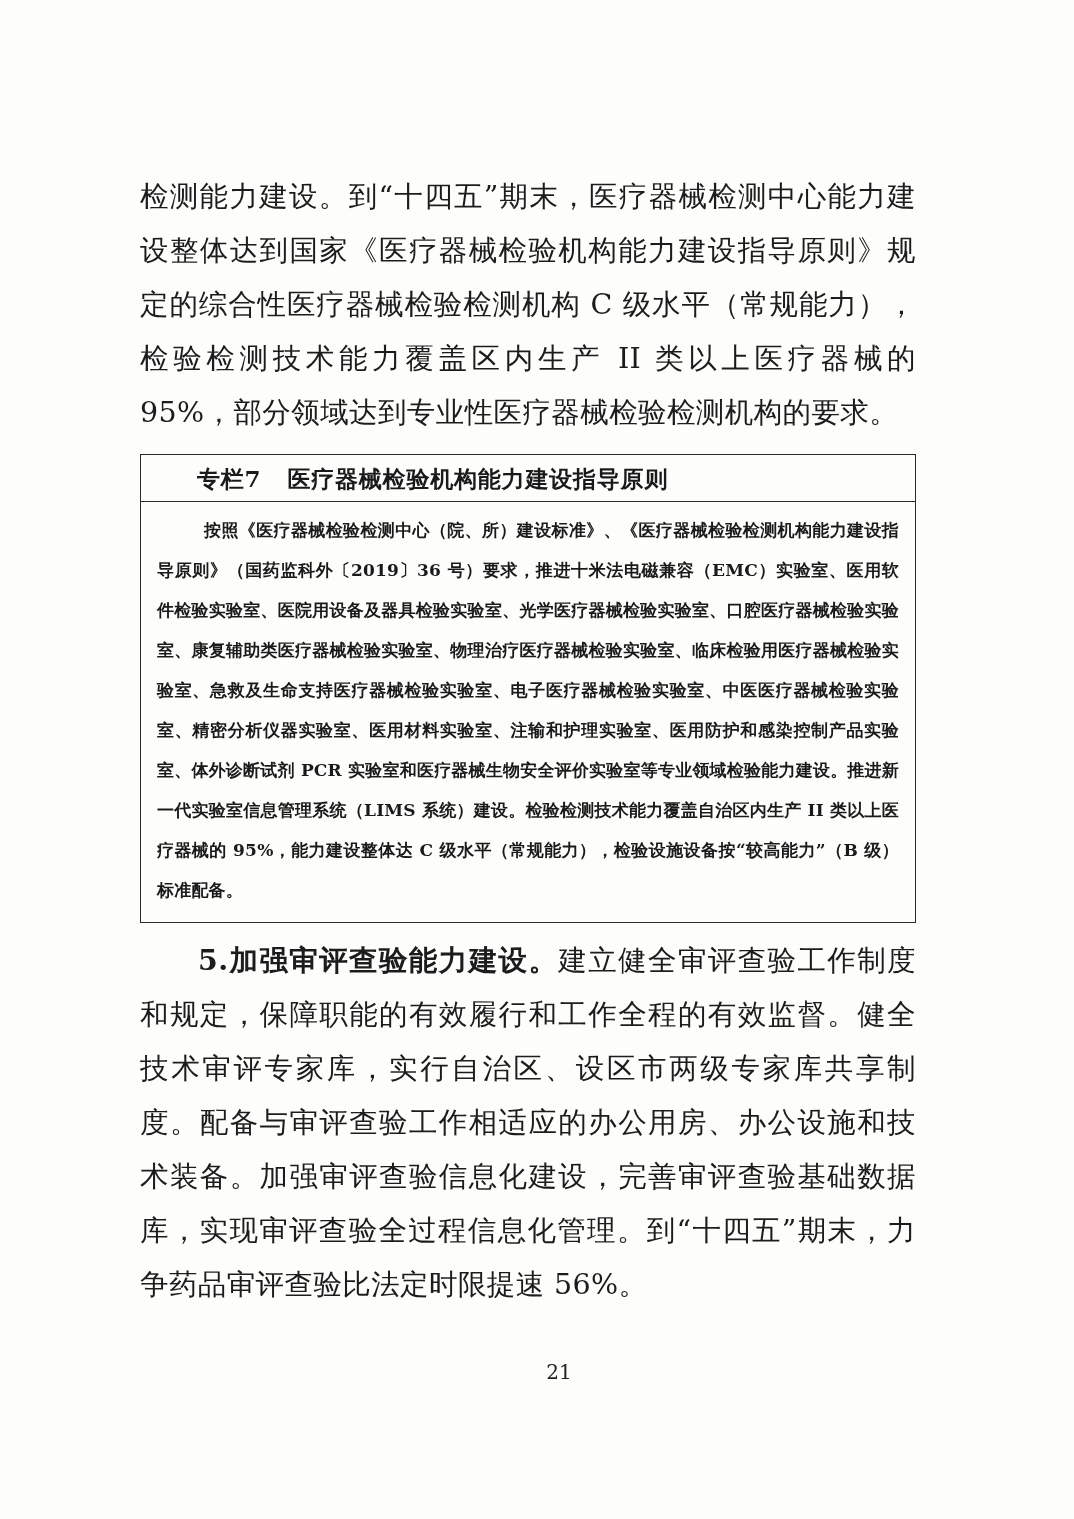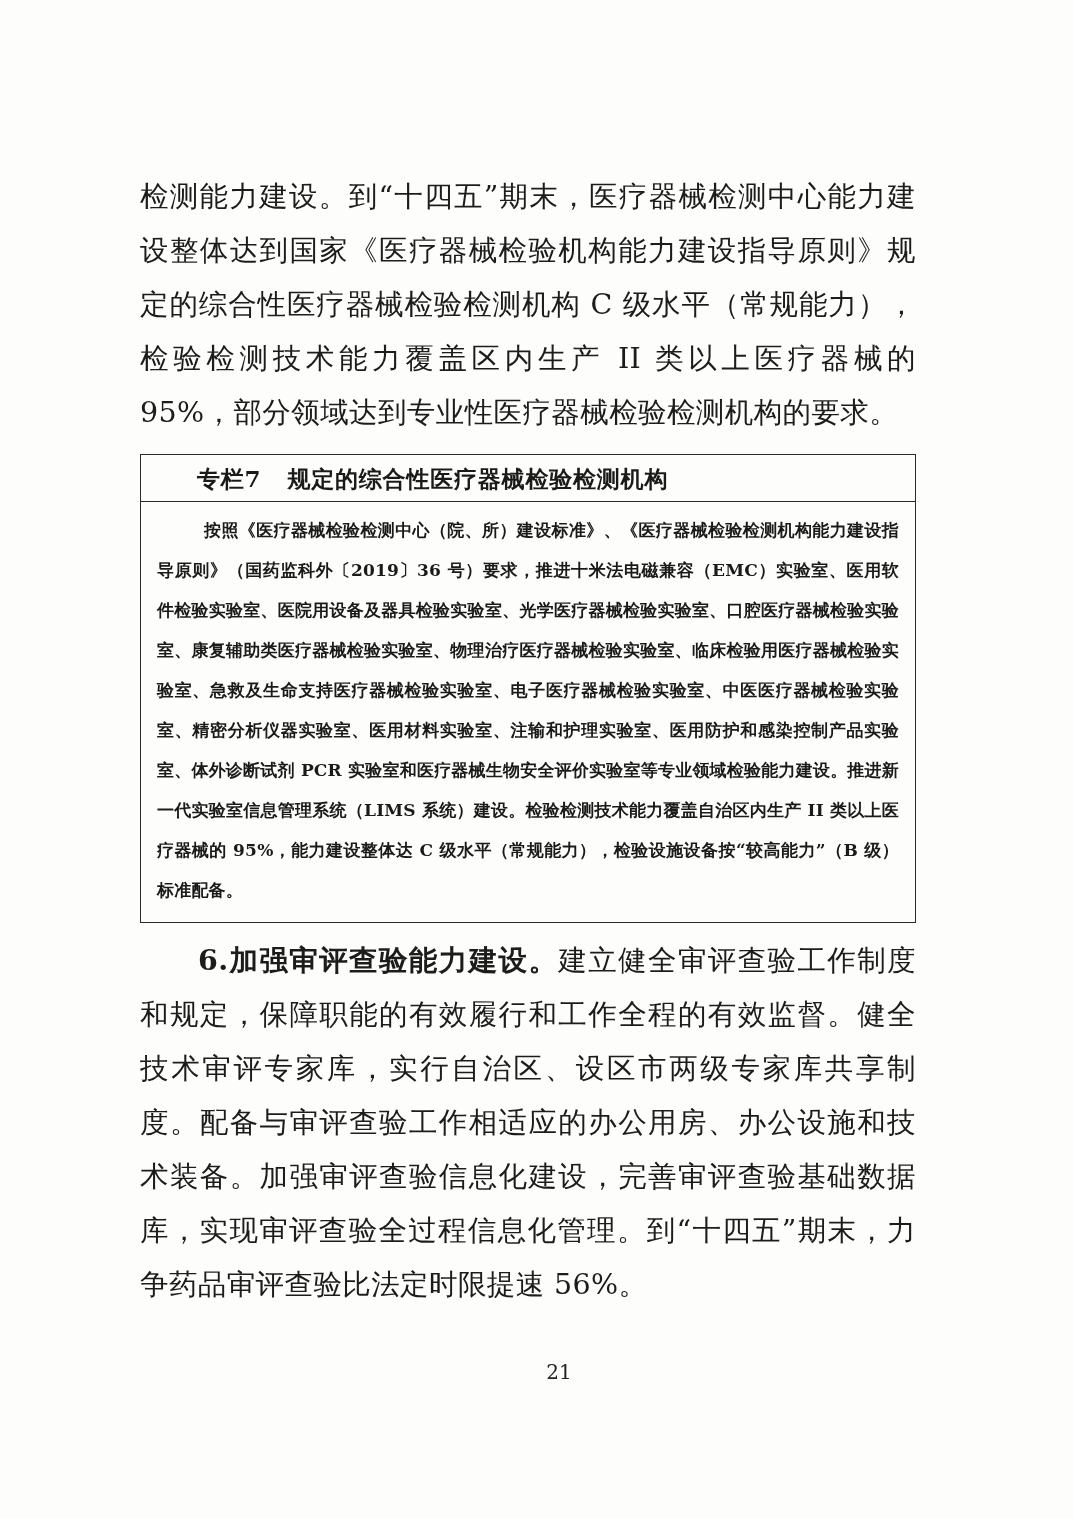--- a/index.html
+++ b/index.html
@@ -85,24 +85,24 @@
 <body>
 
 <div class="page">
 
   <div class="content">
 
     <p class="body-para">检测能力建设。到“十四五”期末，医疗器械检测中心能力建设整体达到国家《医疗器械检验机构能力建设指导原则》规定的综合性医疗器械检验检测机构 C 级水平（常规能力），检验检测技术能力覆盖区内生产 II 类以上医疗器械的 95%，部分领域达到专业性医疗器械检验检测机构的要求。</p>
 
     <div class="box">
       <div class="box-title">
-        <span>专栏7</span><span class="sep"></span><span>规定的综合性医疗器械检验检测机构</span>
+        <span>专栏7</span><span class="sep"></span><span>医疗器械检验机构能力建设指导原则</span>
       </div>
       <div class="box-body">按照《医疗器械检验检测中心（院、所）建设标准》、《医疗器械检验检测机构能力建设指导原则》（国药监科外〔2019〕36 号）要求，推进十米法电磁兼容（EMC）实验室、医用软件检验实验室、医院用设备及器具检验实验室、光学医疗器械检验实验室、口腔医疗器械检验实验室、康复辅助类医疗器械检验实验室、物理治疗医疗器械检验实验室、临床检验用医疗器械检验实验室、急救及生命支持医疗器械检验实验室、电子医疗器械检验实验室、中医医疗器械检验实验室、精密分析仪器实验室、医用材料实验室、注输和护理实验室、医用防护和感染控制产品实验室、体外诊断试剂 PCR 实验室和医疗器械生物安全评价实验室等专业领域检验能力建设。推进新一代实验室信息管理系统（LIMS 系统）建设。检验检测技术能力覆盖自治区内生产 II 类以上医疗器械的 95%，能力建设整体达 C 级水平（常规能力），检验设施设备按“较高能力”（B 级）标准配备。</div>
     </div>
 
-    <p class="body-para indent after-box"><span class="bold-lead">6.加强审评查验能力建设。</span><span>建立健全审评查验工作制度和规定，保障职能的有效履行和工作全程的有效监督。健全技术审评专家库，实行自治区、设区市两级专家库共享制度。配备与审评查验工作相适应的办公用房、办公设施和技术装备。加强审评查验信息化建设，完善审评查验基础数据库，实现审评查验全过程信息化管理。到“十四五”期末，力争药品审评查验比法定时限提速 56%。</span></p>
+    <p class="body-para indent after-box"><span class="bold-lead">5.加强审评查验能力建设。</span><span>建立健全审评查验工作制度和规定，保障职能的有效履行和工作全程的有效监督。健全技术审评专家库，实行自治区、设区市两级专家库共享制度。配备与审评查验工作相适应的办公用房、办公设施和技术装备。加强审评查验信息化建设，完善审评查验基础数据库，实现审评查验全过程信息化管理。到“十四五”期末，力争药品审评查验比法定时限提速 56%。</span></p>
 
   </div>
 
   <div class="page-number">21</div>
 
 </div>
 
 </body></html>

